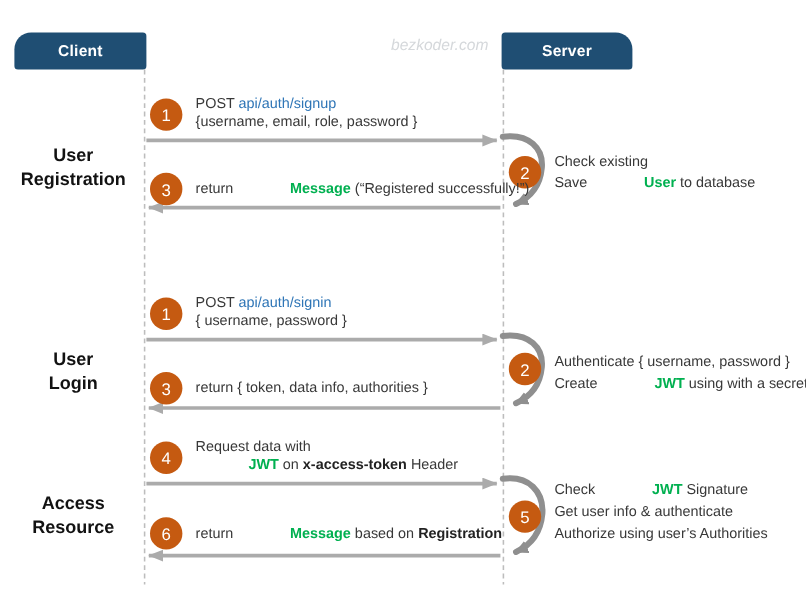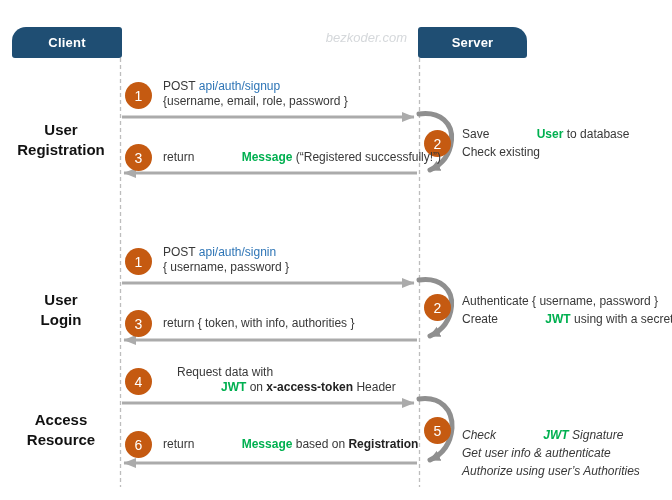--- a/index.html
+++ b/index.html
@@ -55,25 +55,25 @@
   .c-login-proc { left:424px; top:294px; }
   .c-acc-proc   { left:424px; top:417px; }
 
   
   .msg  { position:absolute; font-size:12px; line-height:15px; color:#383838; white-space:nowrap; }
   .note { position:absolute; font-size:12px; line-height:18px; color:#383838; white-space:nowrap; }
   .m-reg-req   { left:163px; top:79px;  }
   .m-reg-ret   { left:163px; top:150px; }
   .m-login-req { left:163px; top:245px; }
   .m-login-ret { left:163px; top:316px; }
-  .m-acc-req   { left:177px; top:365px; }
+  .m-acc-req   { left:163px; top:365px; }
   .m-acc-ret   { left:163px; top:437px; }
   .n-reg   { left:462px; top:125px; }
   .n-login { left:462px; top:292px; }
-  .n-acc   { left:462px; top:426px;font-style:italic; }
+  .n-acc   { left:462px; top:399px; }
 
   
   .seg-p    { color:#383838; }
   .seg-link { color:var(--link-blue,#2E75B6); }
   .seg-g    { color:var(--accent-green,#00B050); font-weight:bold;padding-left:44px; }
   .seg-b    { color:#222; font-weight:bold; }
 </style>
 </head>
 <body>
 
@@ -123,22 +123,22 @@
   </div>
 
   <div class="num-circle c-reg-req">1</div>
   <div class="msg m-reg-req">
     <div><span class="seg-p">POST </span><span class="seg-link">api/auth/signup</span></div>
     <div><span class="seg-p">{username, email, role, password }</span></div>
   </div>
 
   <div class="num-circle c-reg-proc">2</div>
   <div class="note n-reg">
+    <div><span class="seg-p">Check existing</span></div>
     <div><span class="seg-p">Save </span><span class="seg-g">User</span><span class="seg-p"> to database</span></div>
-    <div><span class="seg-p">Check existing</span></div>
   </div>
 
   <div class="num-circle c-reg-ret">3</div>
   <div class="msg m-reg-ret">
     <div><span class="seg-p">return </span><span class="seg-g">Message</span><span class="seg-p"> (“Registered successfully!”)</span></div>
   </div>
 
   <div class="num-circle c-login-req">1</div>
   <div class="msg m-login-req">
     <div><span class="seg-p">POST </span><span class="seg-link">api/auth/signin</span></div>
@@ -146,21 +146,21 @@
   </div>
 
   <div class="num-circle c-login-proc">2</div>
   <div class="note n-login">
     <div><span class="seg-p">Authenticate { username, password }</span></div>
     <div><span class="seg-p">Create </span><span class="seg-g">JWT</span><span class="seg-p"> using with a secret</span></div>
   </div>
 
   <div class="num-circle c-login-ret">3</div>
   <div class="msg m-login-ret">
-    <div><span class="seg-p">return { token, with info, authorities }</span></div>
+    <div><span class="seg-p">return { token, data info, authorities }</span></div>
   </div>
 
   <div class="num-circle c-acc-req">4</div>
   <div class="msg m-acc-req">
     <div><span class="seg-p">Request  data with</span></div>
     <div><span class="seg-g">JWT</span><span class="seg-p"> on </span><span class="seg-b">x-access-token</span><span class="seg-p"> Header</span></div>
   </div>
 
   <div class="num-circle c-acc-proc">5</div>
   <div class="note n-acc">

